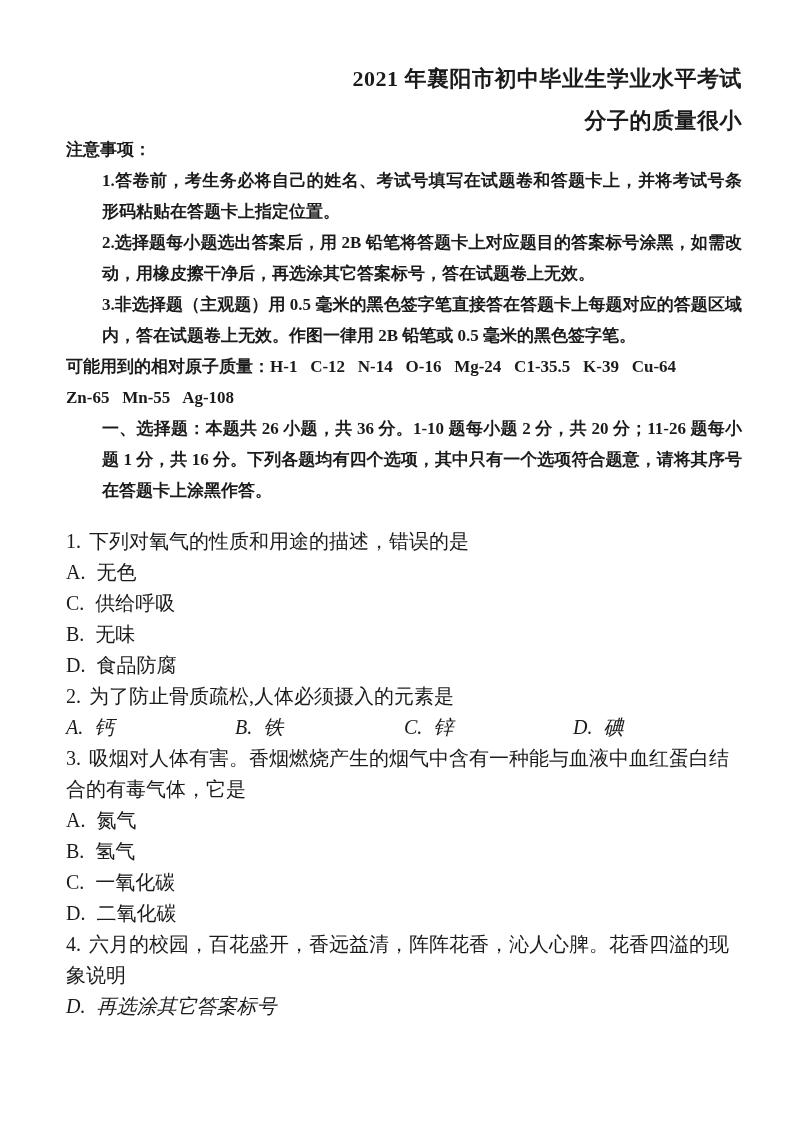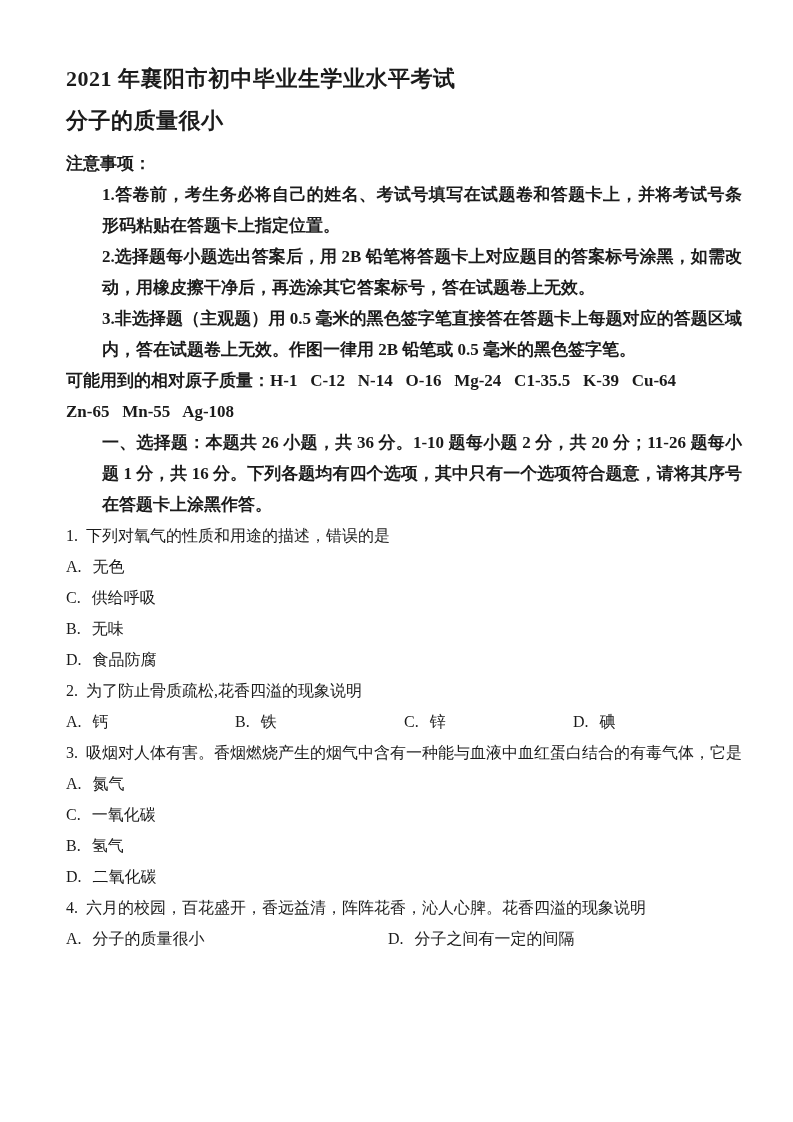--- a/index.html
+++ b/index.html
@@ -18,50 +18,51 @@
     left: 66px;
     top: 0;
     width: 676px;
     padding-top: 66px;
   }
   .title, .subtitle {
     margin: 0;
     font-size: 22px;
     line-height: 26px;
     font-weight: 700;
-    text-align: left;
+    text-align: right;
     letter-spacing: 0.5px;
   }
   .subtitle { margin-top: 16px; }
   .bold-p {
     margin: 0;
     font-weight: 700;
     font-size: 17px;
     line-height: 31px;
   }
-  .notice-heading { margin-top: 14px; }
+  .notice-heading { }
   .just { text-align: justify; text-justify: inter-ideograph; margin-left: 36px; }
   .pre { white-space: pre-wrap; }
   .questions {
-    font-size: 16px;
+    font-size: 20px;
     font-weight: 400;
     line-height: 31px;
+    margin-top: 20px;
   }
   .questions p { margin: 0; }
   .qnum { margin-right: 8px; }
   .olabel { margin-right: 11px; }
   .opt-row4 {
     display: grid;
     grid-template-columns: repeat(4, 1fr);
   }
   .opt-grid2 {
     display: grid;
     grid-template-columns: 322px 1fr;
   }
-  .opt-cell { display: block; }
+  .opt-cell { display: block; font-style: italic; }
 </style>
 </head>
 <body>
 
 <div class="page">
   <div class="content">
 
     <h1 class="title">2021 年襄阳市初中毕业生学业水平考试</h1>
     <h2 class="subtitle">分子的质量很小</h2>
 
@@ -90,21 +91,21 @@
         <p class="opt">
           <span class="olabel">B.</span><span class="otext">无味</span>
         </p>
         <p class="opt">
           <span class="olabel">D.</span><span class="otext">食品防腐</span>
         </p>
       </div>
 
       <div class="question">
         <p class="stem">
-          <span class="qnum">2.</span><span class="stem-text">为了防止骨质疏松,花香四溢的现象说明</span>
+          <span class="qnum">2.</span><span class="stem-text">为了防止骨质疏松,人体必须摄入的元素是</span>
         </p>
         <div class="opt-row4">
           <span class="opt-cell">
             <span class="olabel">A.</span><span class="otext">钙</span>
           </span>
           <span class="opt-cell">
             <span class="olabel">B.</span><span class="otext">铁</span>
           </span>
           <span class="opt-cell">
             <span class="olabel">C.</span><span class="otext">锌</span>
@@ -116,39 +117,36 @@
       </div>
 
       <div class="question">
         <p class="stem">
           <span class="qnum">3.</span><span class="stem-text">吸烟对人体有害。香烟燃烧产生的烟气中含有一种能与血液中血红蛋白结合的有毒气体，它是</span>
         </p>
         <p class="opt">
           <span class="olabel">A.</span><span class="otext">氮气</span>
         </p>
         <p class="opt">
-          <span class="olabel">C.</span><span class="otext">一氧化碳</span>
+          <span class="olabel">B.</span><span class="otext">氢气</span>
         </p>
         <p class="opt">
-          <span class="olabel">B.</span><span class="otext">氢气</span>
+          <span class="olabel">C.</span><span class="otext">一氧化碳</span>
         </p>
         <p class="opt">
           <span class="olabel">D.</span><span class="otext">二氧化碳</span>
         </p>
       </div>
 
       <div class="question">
         <p class="stem">
           <span class="qnum">4.</span><span class="stem-text">六月的校园，百花盛开，香远益清，阵阵花香，沁人心脾。花香四溢的现象说明</span>
         </p>
         <div class="opt-grid2">
           <span class="opt-cell">
-            <span class="olabel">A.</span><span class="otext">分子的质量很小</span>
-          </span>
-          <span class="opt-cell">
-            <span class="olabel">D.</span><span class="otext">分子之间有一定的间隔</span>
+            <span class="olabel">D.</span><span class="otext">再选涂其它答案标号</span>
           </span>
         </div>
       </div>
 
     </div>
   </div>
 </div>
 
 </body></html>

